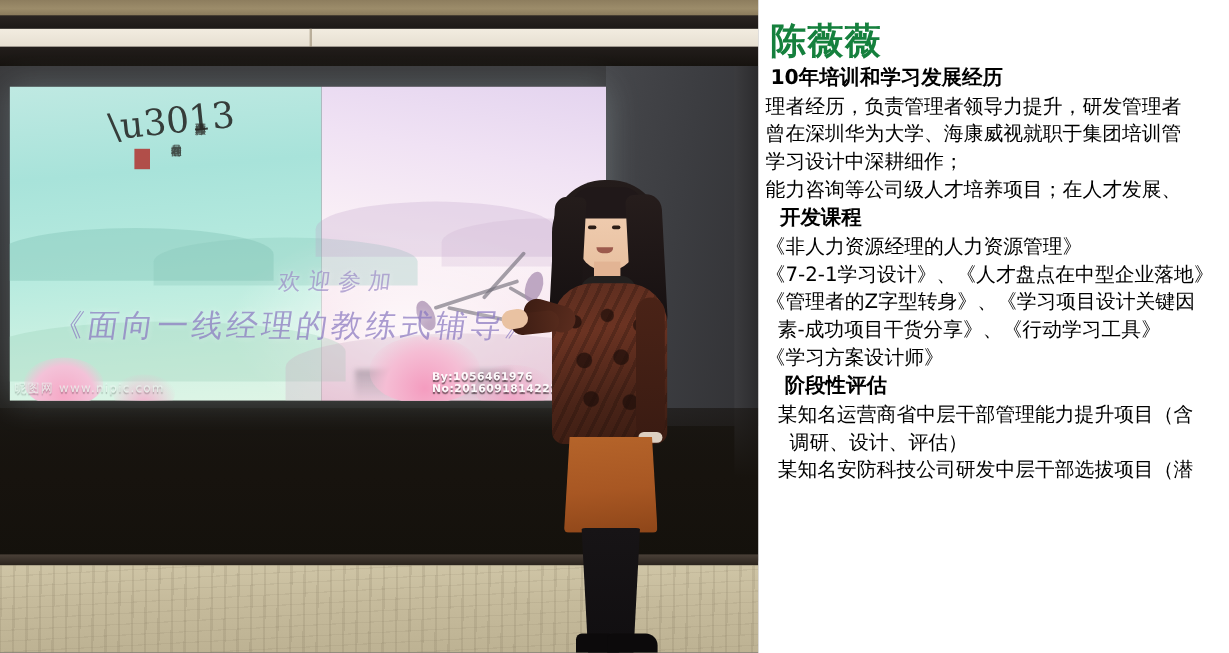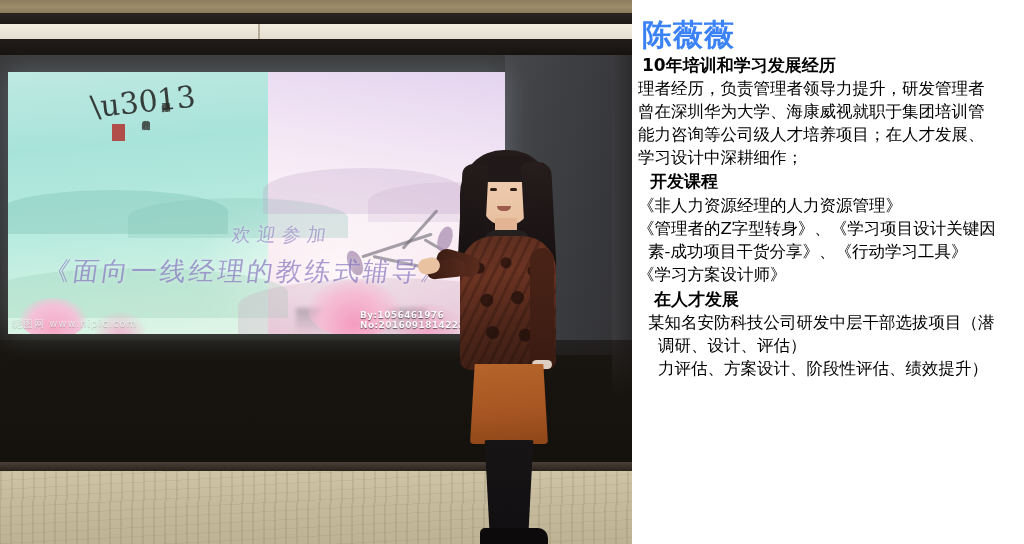--- a/index.html
+++ b/index.html
@@ -147,21 +147,21 @@
     border-radius:6px 6px 4px 4px;clip-path:polygon(6% 0,94% 0,100% 100%,0 100%);}
   .legs{position:absolute;left:48px;top:292px;width:58px;height:110px;
     background:linear-gradient(180deg,#171416 0%,#100e10 100%);
     border-radius:8px 8px 4px 4px;clip-path:polygon(8% 0,92% 0,82% 100%,18% 100%);}
   .boot{position:absolute;top:380px;width:36px;height:22px;background:#0c0a0b;border-radius:5px 10px 6px 6px;}
   .boot-l{left:48px;} .boot-r{left:74px;width:42px;}
 
   
   .info{position:relative;width:392px;height:544px;background:#ffffff;
     padding:18px 0 0 0;box-sizing:border-box;}
-  .name{font-size:30px;font-weight:bold;color:#3b82f6;line-height:34px;padding-left:10px;letter-spacing:1px;}
+  .name{font-size:30px;font-weight:bold;color:#15803d;line-height:34px;padding-left:10px;letter-spacing:1px;}
   .subtitle{font-size:20px;color:#000;line-height:26px;padding-left:10px;margin-top:2px;letter-spacing:0;}
   .sec-head{font-size:17px;font-weight:bold;color:#000;line-height:24px;padding-left:10px;}
   .sec-head.ind{padding-left:18px;font-family:Liberation Serif, serif;}
   .sec-head.ind2{padding-left:22px;}
   .body-line{font-size:16.5px;color:#000;line-height:23px;padding-left:6px;white-space:nowrap;}
   .body-line.ind{padding-left:16px;}
   .body-line.ind-sub{padding-left:26px;}
   .blk{margin-top:1px;}
 </style>
 </head>
@@ -249,33 +249,34 @@
     </div>
   </div>
 
   <div class="info">
     <div class="name">陈薇薇</div>
 
     <div class="blk">
       <div class="sec-head">10年培训和学习发展经历</div>
       <div class="body-line">理者经历，负责管理者领导力提升，研发管理者</div>
       <div class="body-line">曾在深圳华为大学、海康威视就职于集团培训管</div>
+      <div class="body-line">学习设计中深耕细作；</div>
       <div class="body-line">能力咨询等公司级人才培养项目；在人才发展、</div>
-      <div class="body-line">学习设计中深耕细作；</div>
     </div>
 
     <div class="blk">
       <div class="sec-head ind">开发课程</div>
       <div class="body-line">《非人力资源经理的人力资源管理》</div>
+      <div class="body-line">《7-2-1学习设计》、《人才盘点在中型企业落地》</div>
       <div class="body-line">《管理者的Z字型转身》、《学习项目设计关键因</div>
       <div class="body-line ind">素-成功项目干货分享》、《行动学习工具》</div>
       <div class="body-line">《学习方案设计师》</div>
     </div>
 
     <div class="blk">
-      <div class="sec-head ind2">在人才发展</div>
+      <div class="sec-head ind2">阶段性评估</div>
+      <div class="body-line ind">某知名运营商省中层干部管理能力提升项目（含</div>
+      <div class="body-line ind-sub">调研、设计、评估）</div>
       <div class="body-line ind">某知名安防科技公司研发中层干部选拔项目（潜</div>
-      <div class="body-line ind-sub">调研、设计、评估）</div>
-      <div class="body-line ind-sub">力评估、方案设计、阶段性评估、绩效提升）</div>
     </div>
   </div>
 
 </div>
 
 </body></html>

